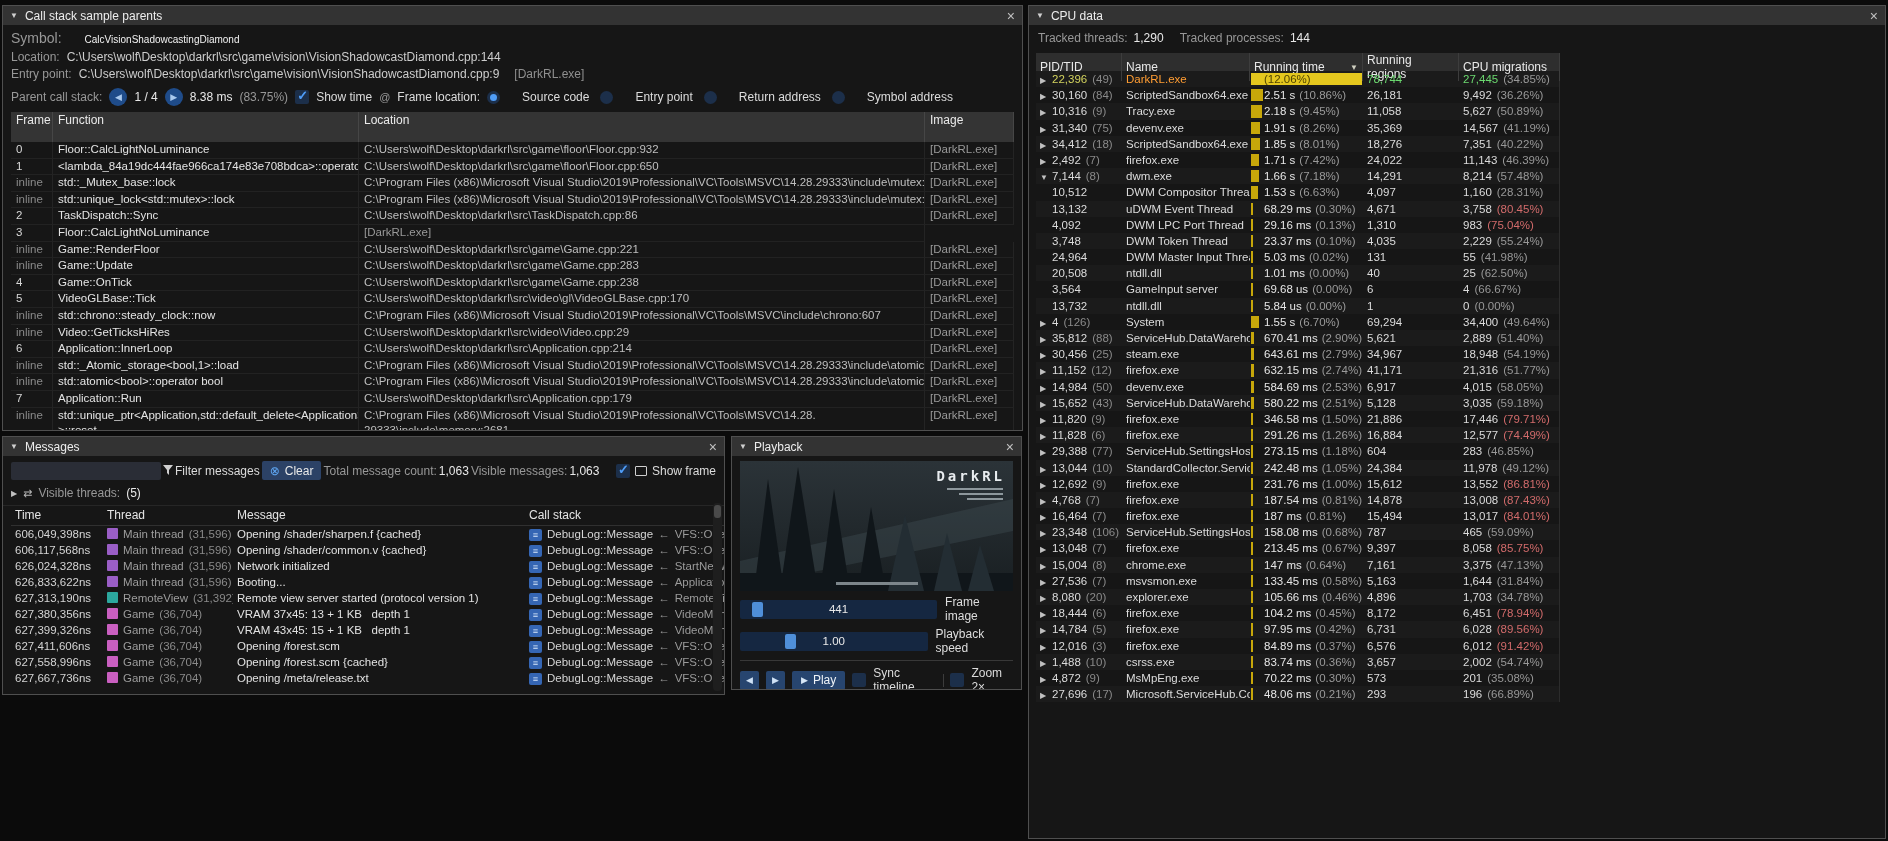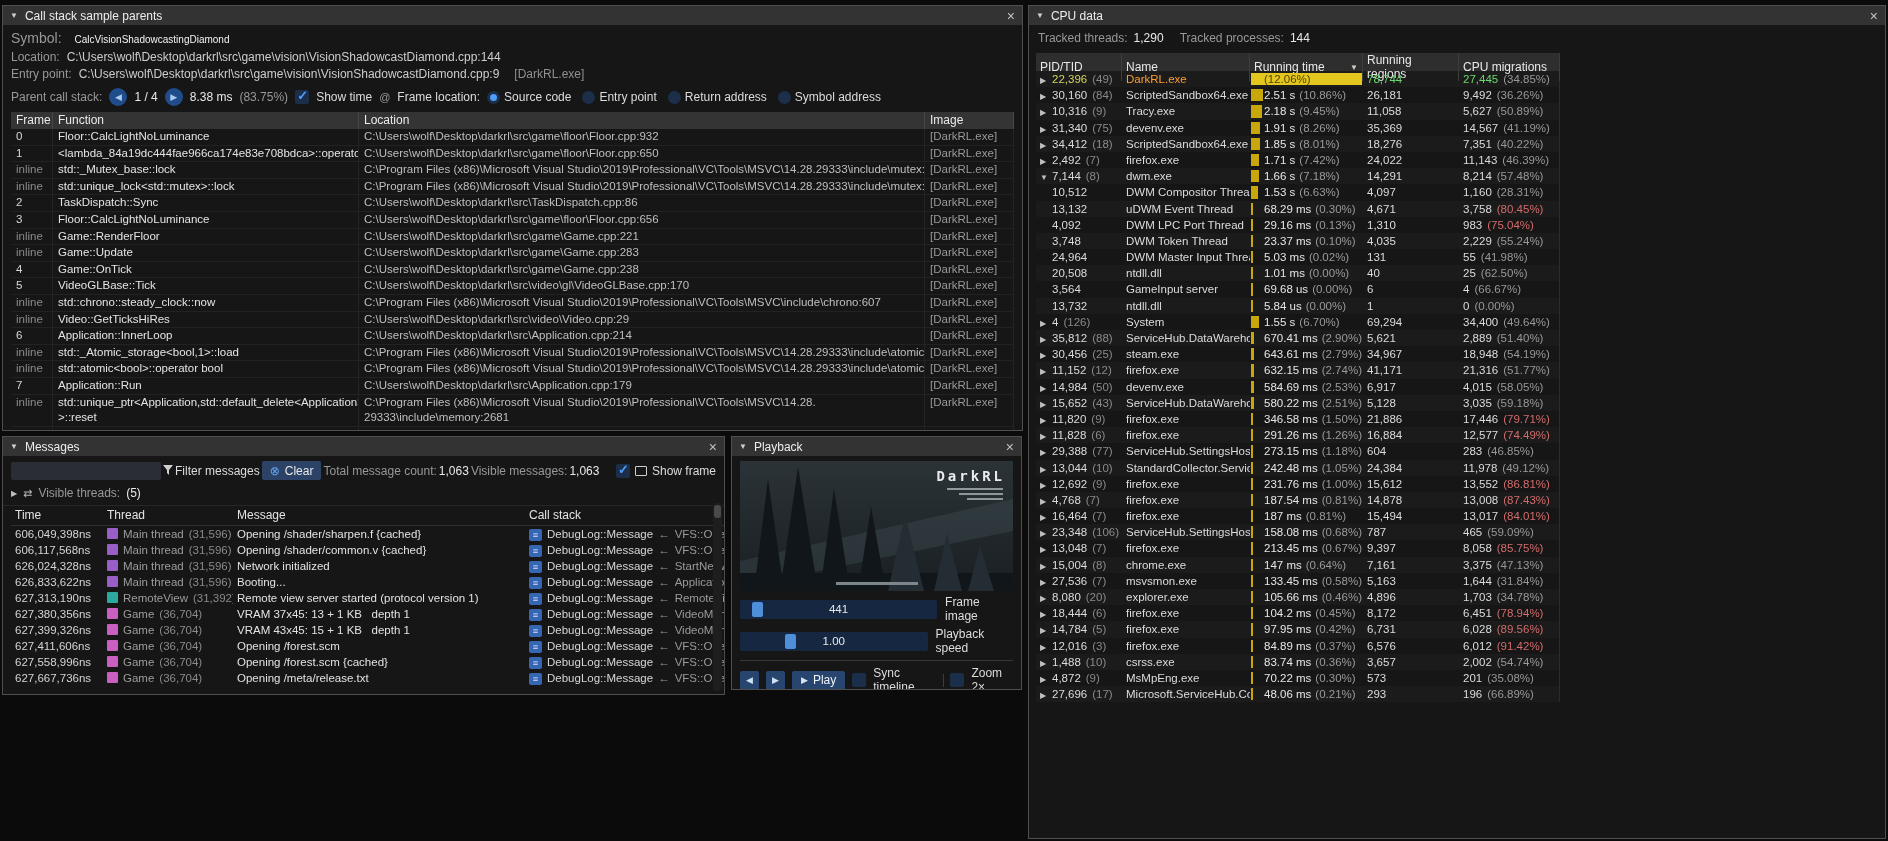--- a/index.html
+++ b/index.html
@@ -11,37 +11,37 @@
   #p-playback{left:731px;top:436px;width:291px;height:254px}
   #p-cpu{left:1028px;top:5px;width:858px;height:834px}
   .tbar{flex:none;height:19px;background:#333333;display:flex;align-items:center;gap:7px;padding:0 7px}
   .tarr{font-size:8px;color:#cfcfcf}
   .ttl{color:#ededed}
   .tx-close{margin-left:auto;color:#c2c2c2;font-size:14px;line-height:1}
   .lbl{color:#989898}
   .val{color:#e8e8e8}
   
   .cs-body{flex:1;display:flex;flex-direction:column;padding:3px 8px 0;overflow:hidden}
-  .sym-row{display:flex;align-items:baseline;gap:13px;margin:2px 0 4px}
+  .sym-row{display:flex;align-items:baseline;gap:23px;margin:2px 0 4px}
   .sym-label{font-size:14px}
   .sym-name{font-size:10px;color:#f2f2f2}
   .meta-row{display:flex;gap:7px;margin-bottom:3px}
   .path{color:#cdcdcd}
   .img-tag{color:#8f8f8f;margin-left:8px}
   .ctl-row{display:flex;align-items:center;gap:7px;margin:4px 0 6px}
   .navbtn{width:18px;height:18px;border-radius:50%;background:#1f4c8a;color:#a9c9ee;font-size:9px;display:inline-flex;align-items:center;justify-content:center}
   .chk{position:relative;width:14px;height:14px;background:#1c2f4a;border-radius:2px;display:inline-block;flex:none}
   .chk.on::after{content:"✓";position:absolute;left:2px;top:-2px;font-size:13px;font-weight:bold;color:#4f9df8}
   .radio{position:relative;width:13px;height:13px;border-radius:50%;background:#1c2f4a;display:inline-block}
   .radio.on::after{content:"";position:absolute;left:3px;top:3px;width:7px;height:7px;border-radius:50%;background:#4f9df8}
   .radios{display:inline-flex;align-items:center}
-  .radio-item{display:inline-flex;align-items:center;gap:4px;margin-right:11px}
+  .radio-item{display:inline-flex;align-items:center;gap:22px;margin-right:11px}
   .at{font-size:11px}
   .ftable{flex:1;overflow:hidden;display:flex;flex-direction:column}
-  .fhead{display:grid;grid-template-columns:42px 306px 566px 1fr;background:#343434;height:17px;flex:none}
+  .fhead{display:grid;grid-template-columns:42px 306px 566px 1fr;background:#343434;height:30px;flex:none}
   .fhead>div{padding:0 5px;color:#eaeaea;border-right:1px solid #464646;line-height:17px}
   .fbody{flex:1;overflow:hidden}
   .frow{display:grid;grid-template-columns:42px 306px 566px 1fr}
   .fc{padding:0 5px;min-height:15.6px;line-height:15.6px;font-size:11.5px;border-right:1px solid #242424;border-bottom:1px solid #222222;overflow:hidden;white-space:nowrap}
   .fc.wrap{white-space:pre-line}
   .fnum{color:#d8d8d8}.fnum.dim{color:#8a8a8a}
   .ffn{color:#e4e4e4}
   .floc{color:#bfbfbf}
   .fimg{color:#999999}
   
@@ -197,21 +197,20 @@
           </div>
           <div class="frow">
             <div class="fc fnum">2</div>
             <div class="fc ffn">TaskDispatch::Sync</div>
             <div class="fc floc">C:\Users\wolf\Desktop\darkrl\src\TaskDispatch.cpp:86</div>
             <div class="fc fimg">[DarkRL.exe]</div>
           </div>
           <div class="frow">
             <div class="fc fnum">3</div>
             <div class="fc ffn">Floor::CalcLightNoLuminance</div>
-            <div class="fc floc">C:\Users\wolf\Desktop\darkrl\src\game\floor\Floor.cpp:656</div>
             <div class="fc fimg">[DarkRL.exe]</div>
           </div>
           <div class="frow">
             <div class="fc fnum dim">inline</div>
             <div class="fc ffn">Game::RenderFloor</div>
             <div class="fc floc">C:\Users\wolf\Desktop\darkrl\src\game\Game.cpp:221</div>
             <div class="fc fimg">[DarkRL.exe]</div>
           </div>
           <div class="frow">
             <div class="fc fnum dim">inline</div>

